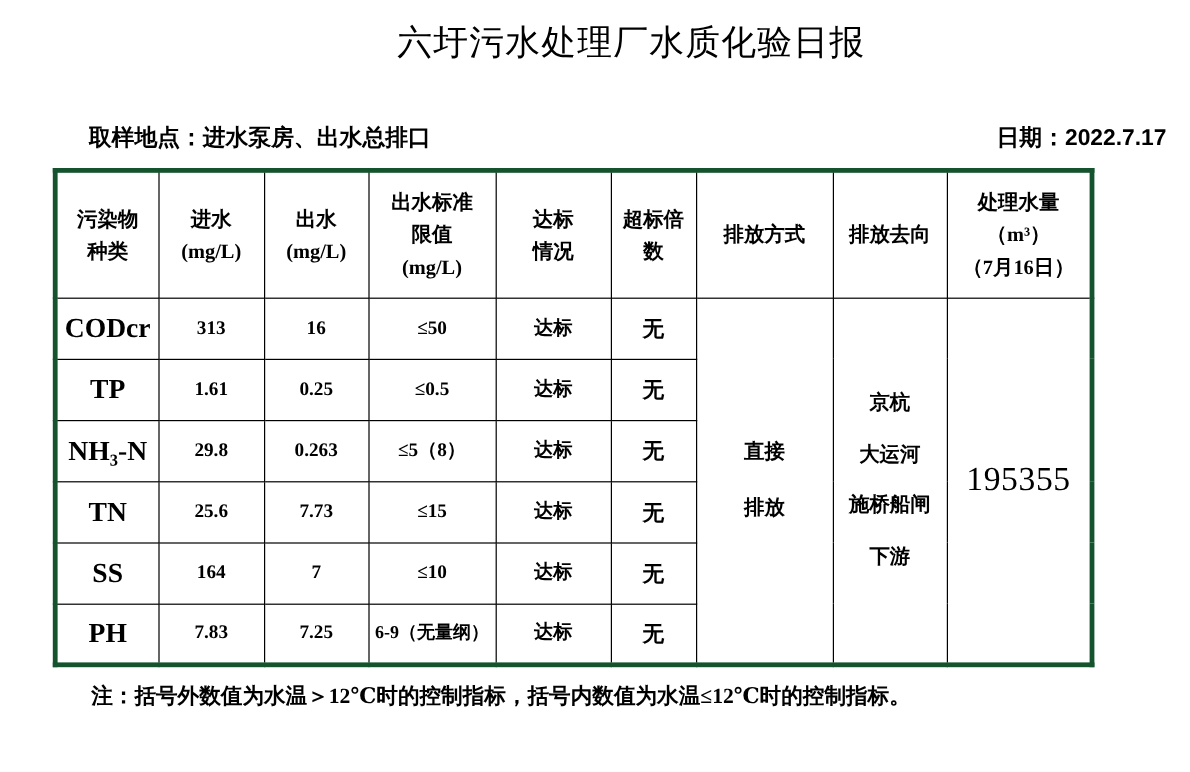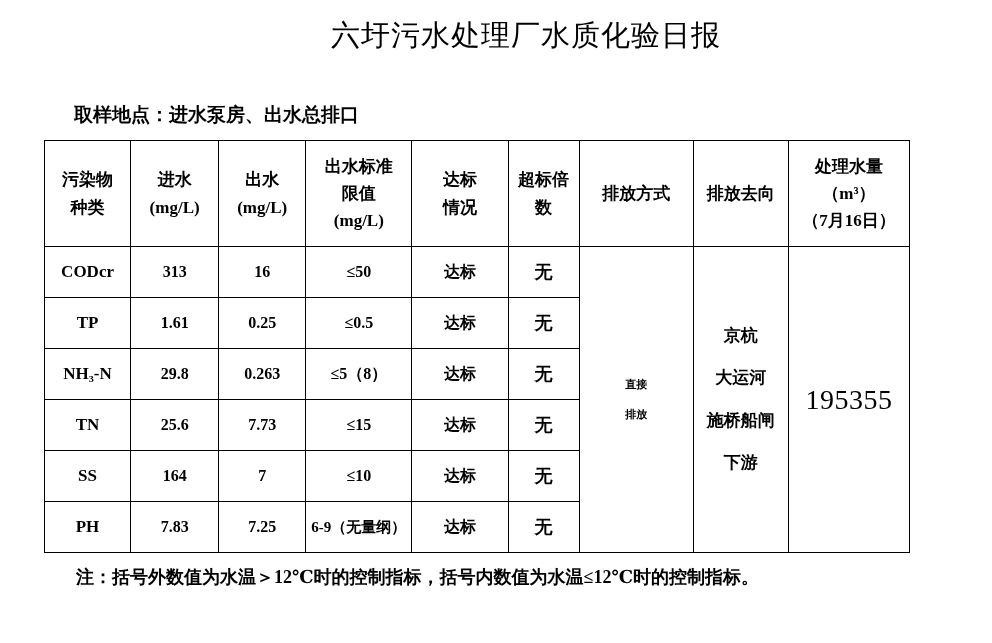--- a/index.html
+++ b/index.html
@@ -17,53 +17,54 @@
     display:flex; justify-content:space-between; align-items:flex-end;
     margin:46px 0 12px 0; padding:0 36px 0 30px;
   }
   .sampling { font-size:19px; font-weight:700; }
   .date {
     font-family:"Liberation Sans","DejaVu Sans",sans-serif;
     font-size:19px; font-weight:600;
   }
   table.report {
     border-collapse:collapse; table-layout:fixed; width:866px;
-    border:1px solid #14532d;
+    border:4px solid #14532d;
   }
   table.report th, table.report td {
     border:1px solid #000; text-align:center; vertical-align:middle;
     padding:0; overflow:hidden;
   }
   thead tr { height:106px; }
   tbody tr { height:51px; }
   th {
     font-size:17px; font-weight:700; white-space:pre-line; line-height:1.6;
   }
   td { font-size:16px; font-weight:700; white-space:nowrap; }
-  td.name-cell { font-size:17px; }
+  td.name-cell { font-size:23px; }
   td.compliance-cell { font-size:16px; }
   td.exceed-cell { font-size:18px; }
   td.small { font-size:15px;font-family:Liberation Serif, serif; }
-  td.merged-method { white-space:pre-line; line-height:2.7; font-size:11px; }
+  td.merged-method { white-space:pre-line; line-height:2.7; font-size:17px; }
   td.merged-dest {
     white-space:pre-line; line-height:2.5; font-size:17px;
     vertical-align:top; padding-top:30px;
   }
   td.merged-volume { font-size:28px; font-weight:400; letter-spacing:0.5px; }
   .footnote { font-size:18px; font-weight:700; margin:12px 0 0 32px; }
 </style>
 </head>
 <body>
 
 <div class="container">
 
   <h1 class="title">六圩污水处理厂水质化验日报</h1>
 
   <div class="meta">
     <span class="sampling">取样地点：进水泵房、出水总排口</span>
+    <span class="date">日期：2022.7.17</span>
   </div>
 
   <table class="report">
     <colgroup>
       <col style="width:86px">
         <col style="width:88px">
         <col style="width:87px">
       <col style="width:106px">
         <col style="width:96px">
         <col style="width:71px">

